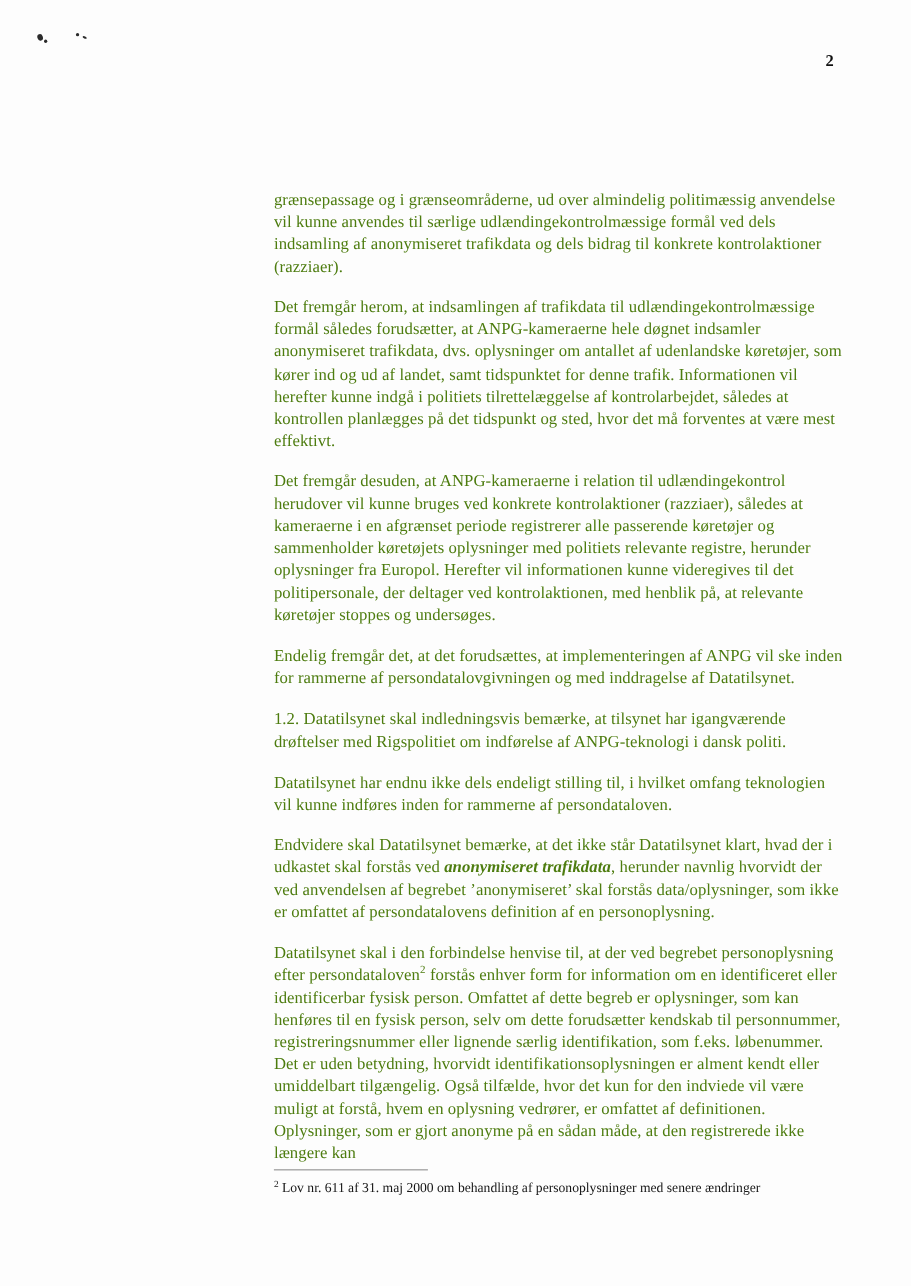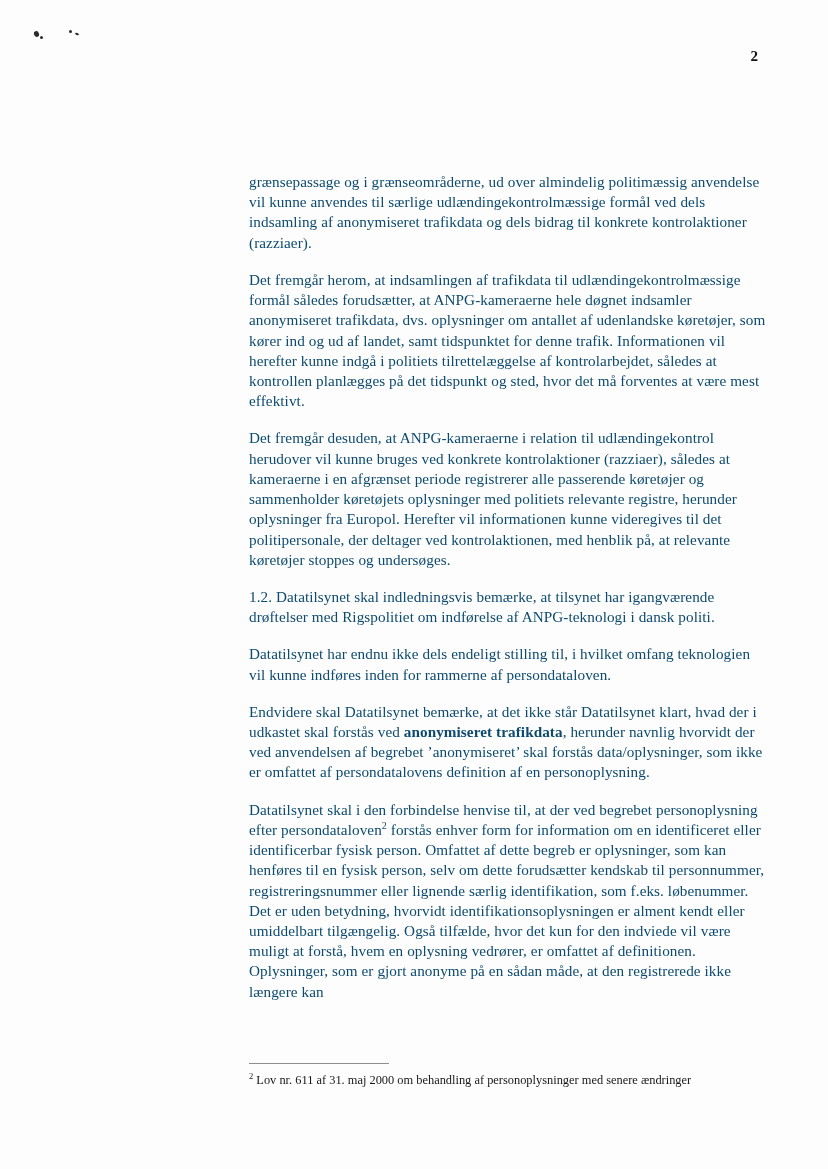--- a/index.html
+++ b/index.html
@@ -52,27 +52,27 @@
     left: 249px;
     top: 172px;
     width: 519px;
   }
 
   p.para {
     margin: 0 0 17px 0;
     font-size: 15.2px;
     line-height: 1.33;
     text-align: left;
-    color: #0c4a6e;
+    color: #4d7c0f;
     letter-spacing: 0.08px;
   }
   p.para:last-child { margin-bottom: 0; margin-top: 16px; }
 
   .bold { font-weight: normal; }
-  .ital { font-weight: bold; }
+  .ital { font-style: italic; font-weight: bold; }
   sup { font-size: 10px; vertical-align: super; line-height: 0; }
 
   .footnote-rule {
     position: absolute;
     left: 249px;
     top: 1063px;
     width: 140px;
     height: 1px;
     background: #8e8e8e;
   }
@@ -99,20 +99,21 @@
     <span class="sm4"></span>
   </div>
 
   <div class="page-number">2</div>
 
   <div class="content">
 
     <p class="para">grænsepassage og i grænseområderne, ud over almindelig politimæssig anvendelse vil kunne anvendes til særlige udlændingekontrolmæssige formål ved dels indsamling af anonymiseret trafikdata og dels bidrag til konkrete kontrolaktioner (razziaer).</p>
     <p class="para">Det fremgår herom, at indsamlingen af trafikdata til udlændingekontrolmæssige formål således forudsætter, at ANPG-kameraerne hele døgnet indsamler anonymiseret trafikdata, dvs. oplysninger om antallet af udenlandske køretøjer, som kører ind og ud af landet, samt tidspunktet for denne trafik. Informationen vil herefter kunne indgå i politiets tilrettelæggelse af kontrolarbejdet, således at kontrollen planlægges på det tidspunkt og sted, hvor det må forventes at være mest effektivt.</p>
     <p class="para">Det fremgår desuden, at ANPG-kameraerne i relation til udlændingekontrol herudover vil kunne bruges ved konkrete kontrolaktioner (razziaer), således at kameraerne i en afgrænset periode registrerer alle passerende køretøjer og sammenholder køretøjets oplysninger med politiets relevante registre, herunder oplysninger fra Europol. Herefter vil informationen kunne videregives til det politipersonale, der deltager ved kontrolaktionen, med henblik på, at relevante køretøjer stoppes og undersøges.</p>
+    <p class="para">Endelig fremgår det, at det forudsættes, at implementeringen af ANPG vil ske inden for rammerne af persondatalovgivningen og med inddragelse af Datatilsynet.</p>
 
     <p class="para"><span class="bold">1.2.</span><span> Datatilsynet skal indledningsvis bemærke, at tilsynet har igangværende drøftelser med Rigspolitiet om indførelse af ANPG-teknologi i dansk politi.</span></p>
 
     <p class="para">Datatilsynet har endnu ikke dels endeligt stilling til, i hvilket omfang teknologien vil kunne indføres inden for rammerne af persondataloven.</p>
 
     <p class="para"><span>Endvidere skal Datatilsynet bemærke, at det ikke står Datatilsynet klart, hvad der i udkastet skal forstås ved </span><span class="ital">anonymiseret trafikdata</span><span>, herunder navnlig hvorvidt der ved anvendelsen af begrebet ’anonymiseret’ skal forstås data/oplysninger, som ikke er omfattet af persondatalovens definition af en personoplysning.</span></p>
 
     <p class="para"><span>Datatilsynet skal i den forbindelse henvise til, at der ved begrebet personoplysning efter persondataloven</span><sup>2</sup><span> forstås enhver form for information om en identificeret eller identificerbar fysisk person. Omfattet af dette begreb er oplysninger, som kan henføres til en fysisk person, selv om dette forudsætter kendskab til personnummer, registreringsnummer eller lignende særlig identifikation, som f.eks. løbenummer. Det er uden betydning, hvorvidt identifikationsoplysningen er alment kendt eller umiddelbart tilgængelig. Også tilfælde, hvor det kun for den indviede vil være muligt at forstå, hvem en oplysning vedrører, er omfattet af definitionen. Oplysninger, som er gjort anonyme på en sådan måde, at den registrerede ikke længere kan</span></p>
 
   </div>

